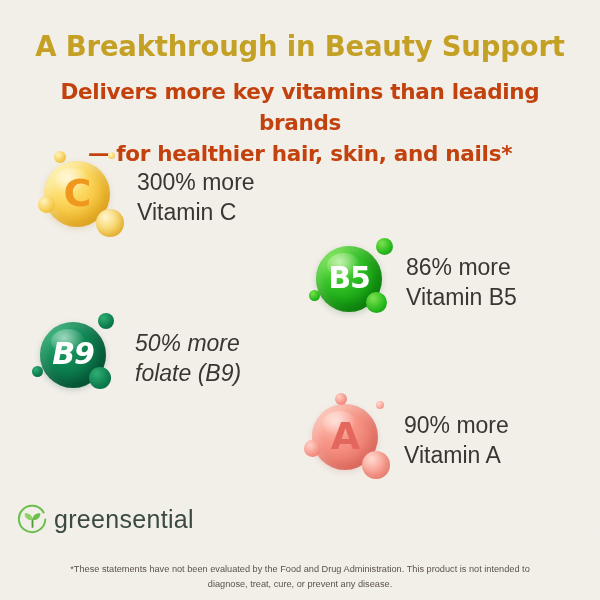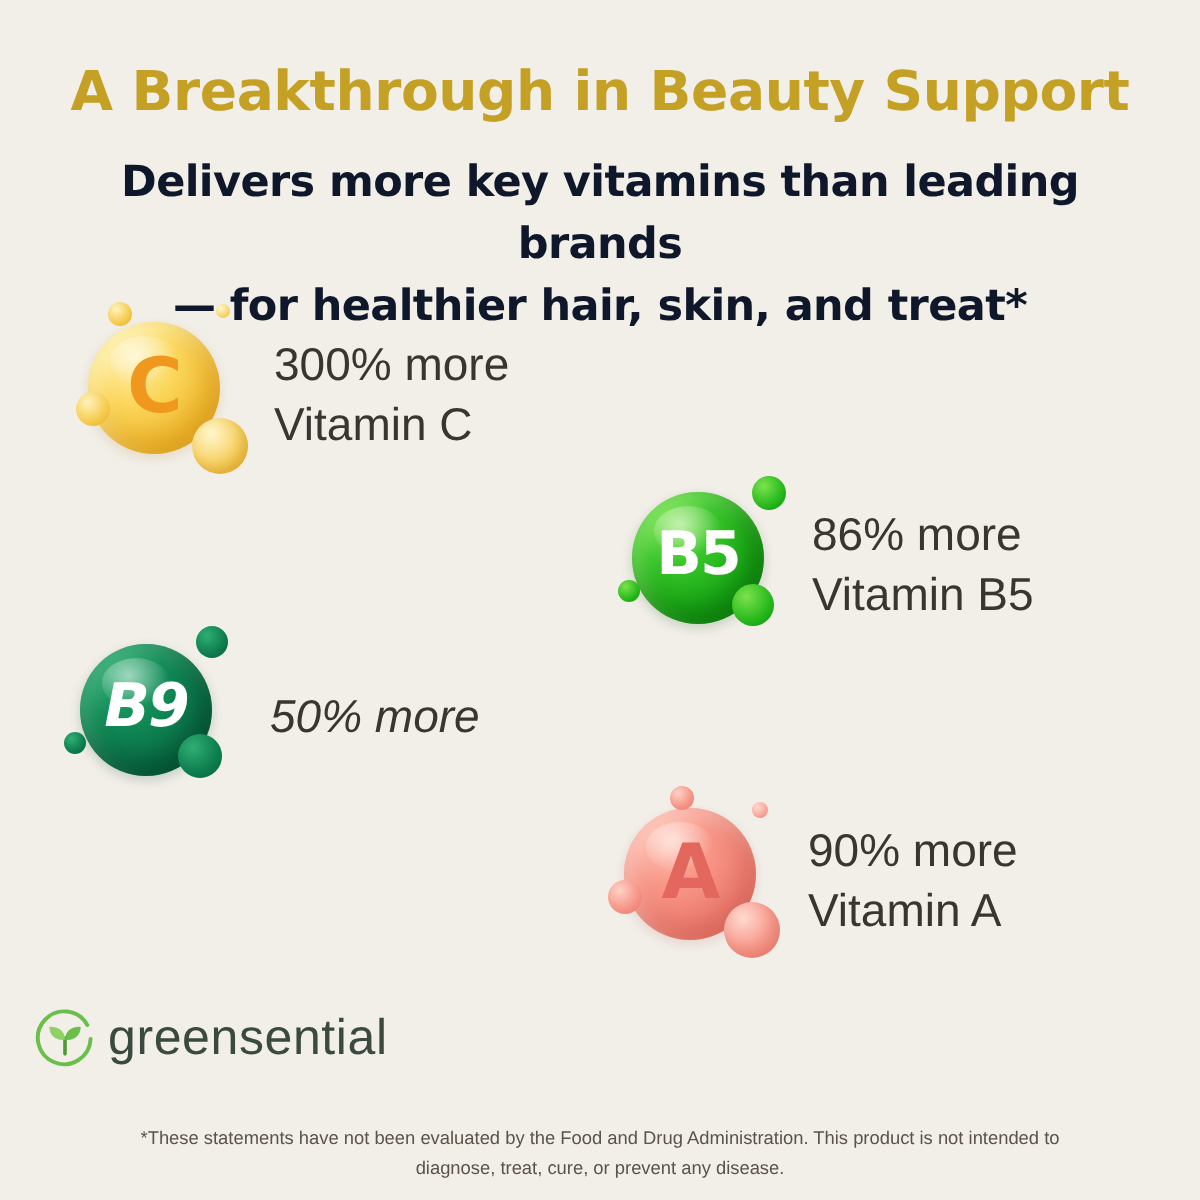--- a/index.html
+++ b/index.html
@@ -37,21 +37,21 @@
   }
   .subtitle {
     position: absolute;
     top: 76px;
     left: 30px;
     width: 540px;
     text-align: center;
     font-size: 21.5px;
     font-weight: bold;
     line-height: 31px;
-    color: #0f172a;
+    color: #c2410c;
     font-family: "DejaVu Sans", sans-serif;
     letter-spacing: -0.3px;
   }
   .subtitle .line2 { display: block; }
 
   
   .benefit {
     position: absolute;
     display: flex;
     align-items: center;
@@ -139,21 +139,21 @@
 </style>
 </head>
 <body>
 
 <div class="poster">
 
   <div class="title">A Breakthrough in Beauty Support</div>
 
   <div class="subtitle">
     <span>Delivers more key vitamins than leading brands</span>
-    <span class="line2">— for healthier hair, skin, and treat*</span>
+    <span class="line2">— for healthier hair, skin, and nails*</span>
   </div>
 
   <div class="benefit" style="left:34px; top:149px;">
     <div class="pill">
       <span class="orb orb-main" style="background: radial-gradient(circle at 33% 28%, #fff0b0 0%, #fbd75c 34%, #f2bb31 68%, #e0a020 100%);
                    box-shadow: inset -6px -7px 12px rgba(190,125,10,.35), inset 5px 5px 10px rgba(255,255,220,.55), 0 2px 6px rgba(170,120,20,.18);">
         <span class="sheen"></span>
         <span class="orb-label" style="font-size:38px; color:#f0981e;">C</span>
       </span>
       <span class="orb" style="left:20px; top:2px; width:12px; height:12px;
@@ -202,20 +202,21 @@
       </span>
       <span class="orb" style="left:68px; top:3px; width:16px; height:16px;
                    background: radial-gradient(circle at 34% 30%, #2fae73, #0d7d4e 60%, #055f3a 100%);"></span>
       <span class="orb" style="left:59px; top:57px; width:22px; height:22px;
                    background: radial-gradient(circle at 34% 30%, #2fae73, #0d7d4e 60%, #055f3a 100%);"></span>
       <span class="orb" style="left:2px; top:56px; width:11px; height:11px;
                    background: radial-gradient(circle at 34% 30%, #2fae73, #0d7d4e 60%, #055f3a 100%);"></span>
     </div>
     <div class="benefit-text" style="margin-left:9px;">
       <span>50% more</span>
+      <span class="l2">folate (B9)</span>
     </div>
   </div>
 
   <div class="benefit" style="left:302px; top:392px;">
     <div class="pill">
       <span class="orb orb-main" style="background: radial-gradient(circle at 33% 27%, #ffc2b4 0%, #f79687 32%, #ef7f72 66%, #e4675e 100%);
                    box-shadow: inset -6px -7px 12px rgba(170,60,50,.28), inset 5px 5px 10px rgba(255,225,215,.55), 0 2px 6px rgba(180,90,80,.18);">
         <span class="sheen"></span>
         <span class="orb-label" style="font-size:38px; color:#e4675e;">A</span>
       </span>

